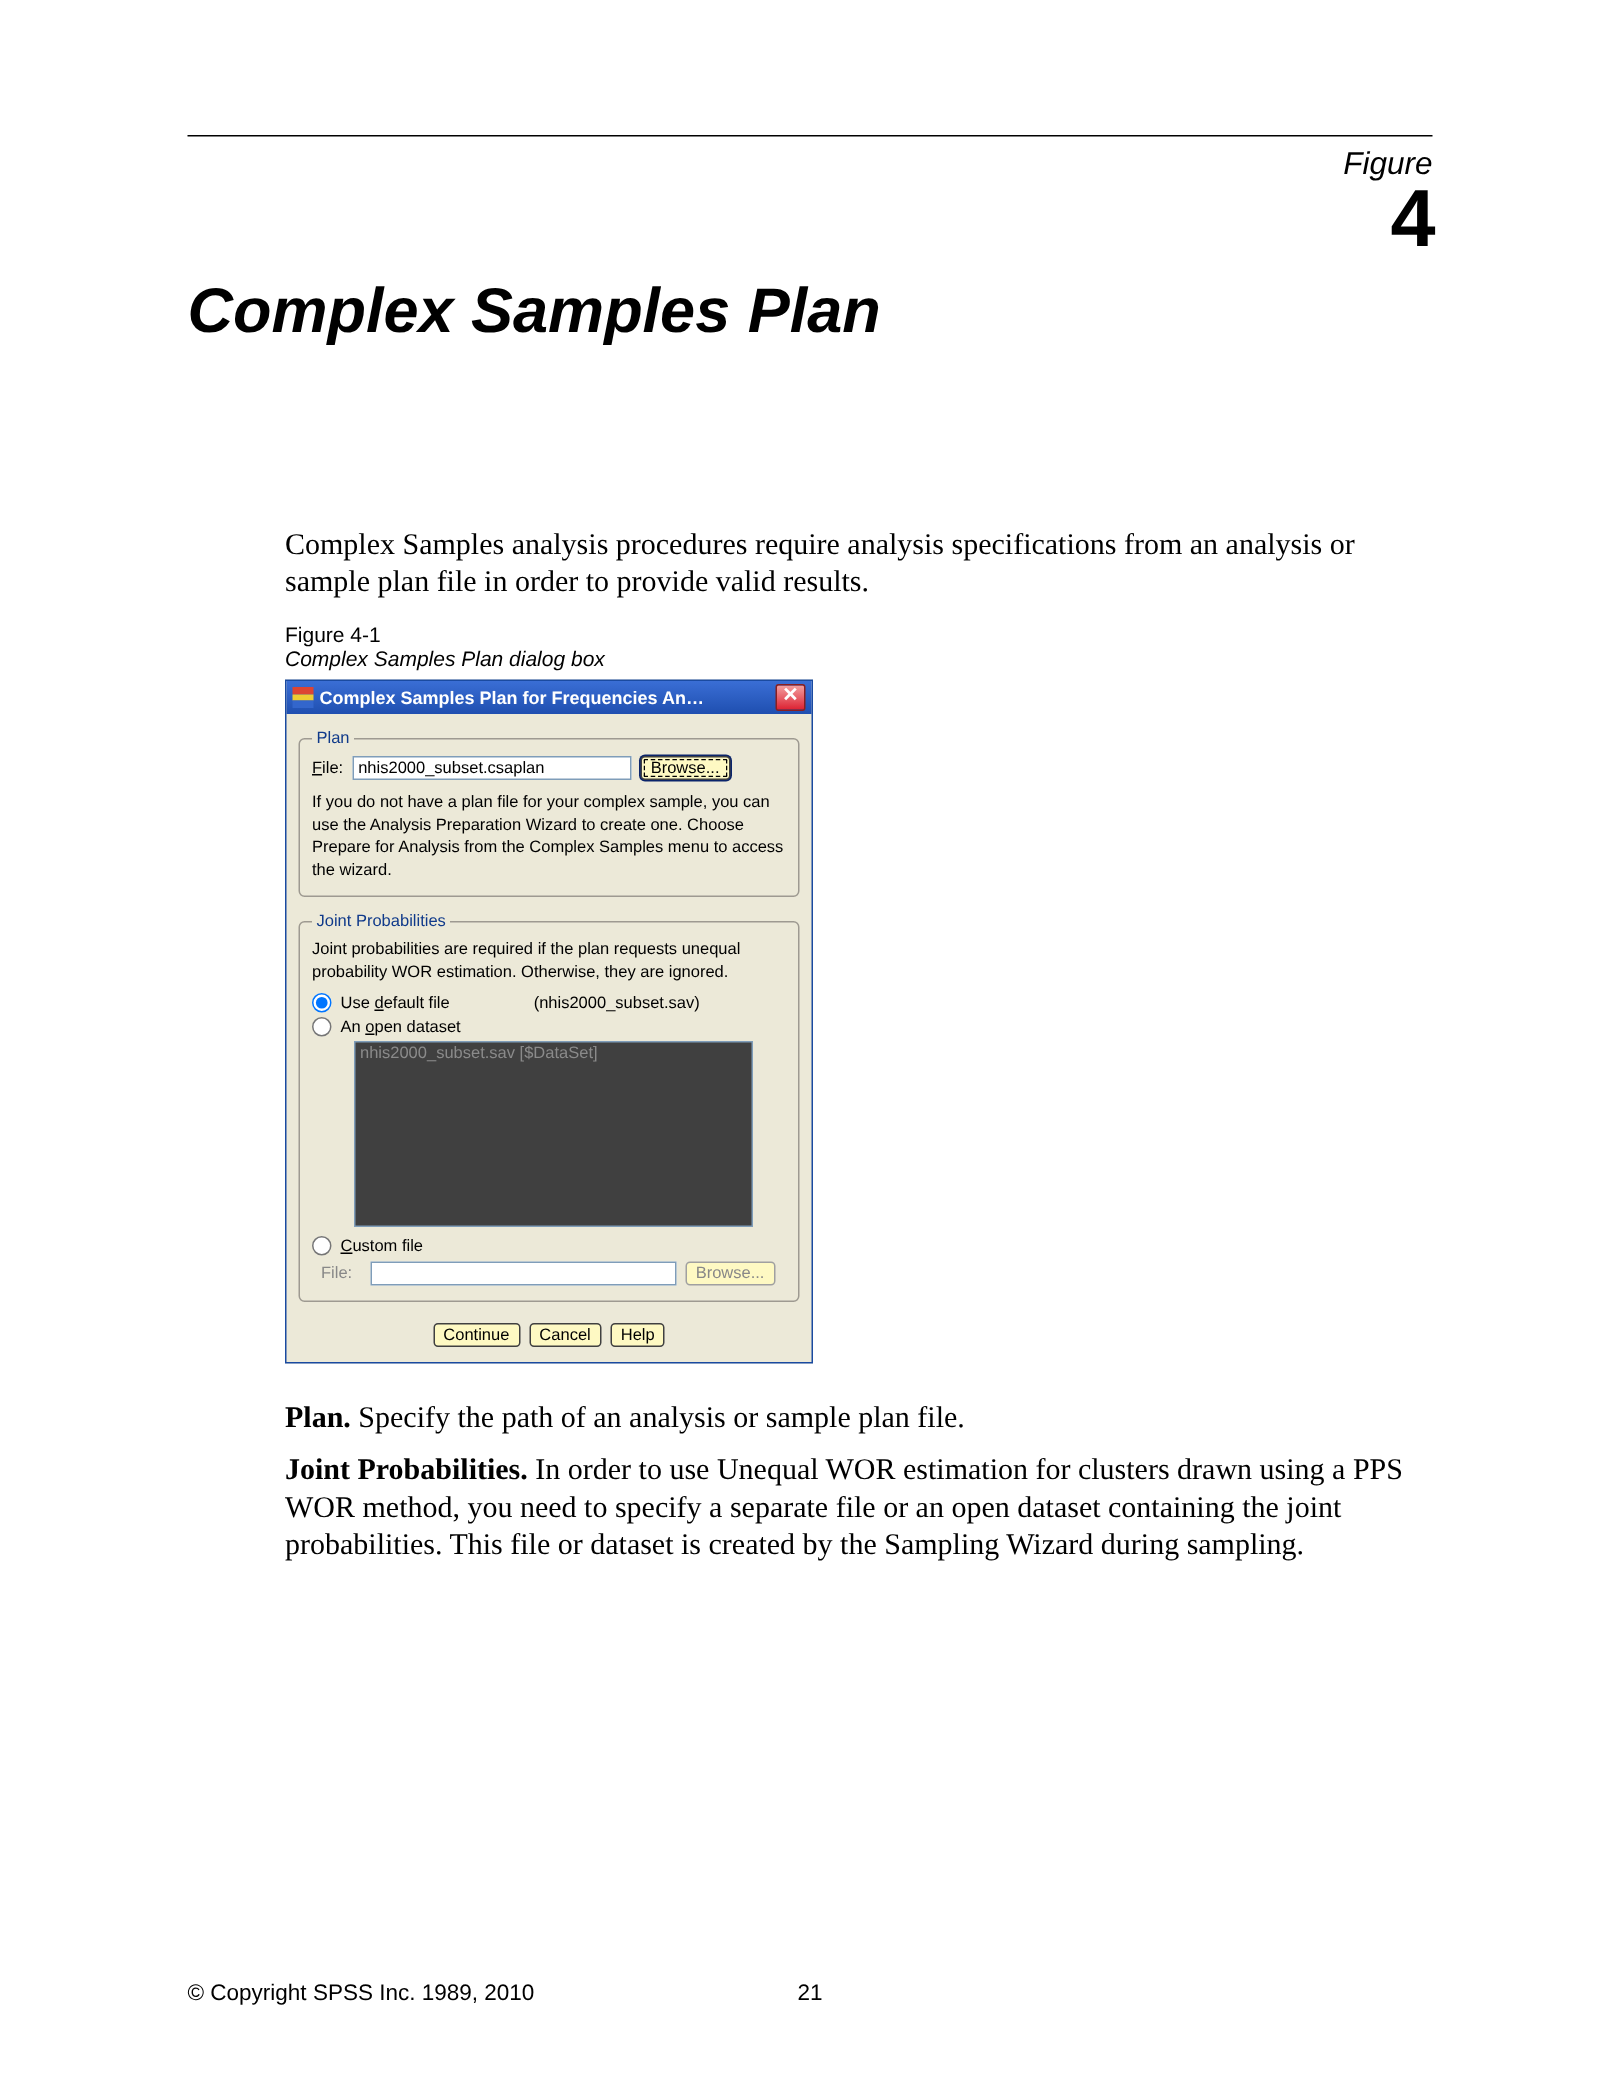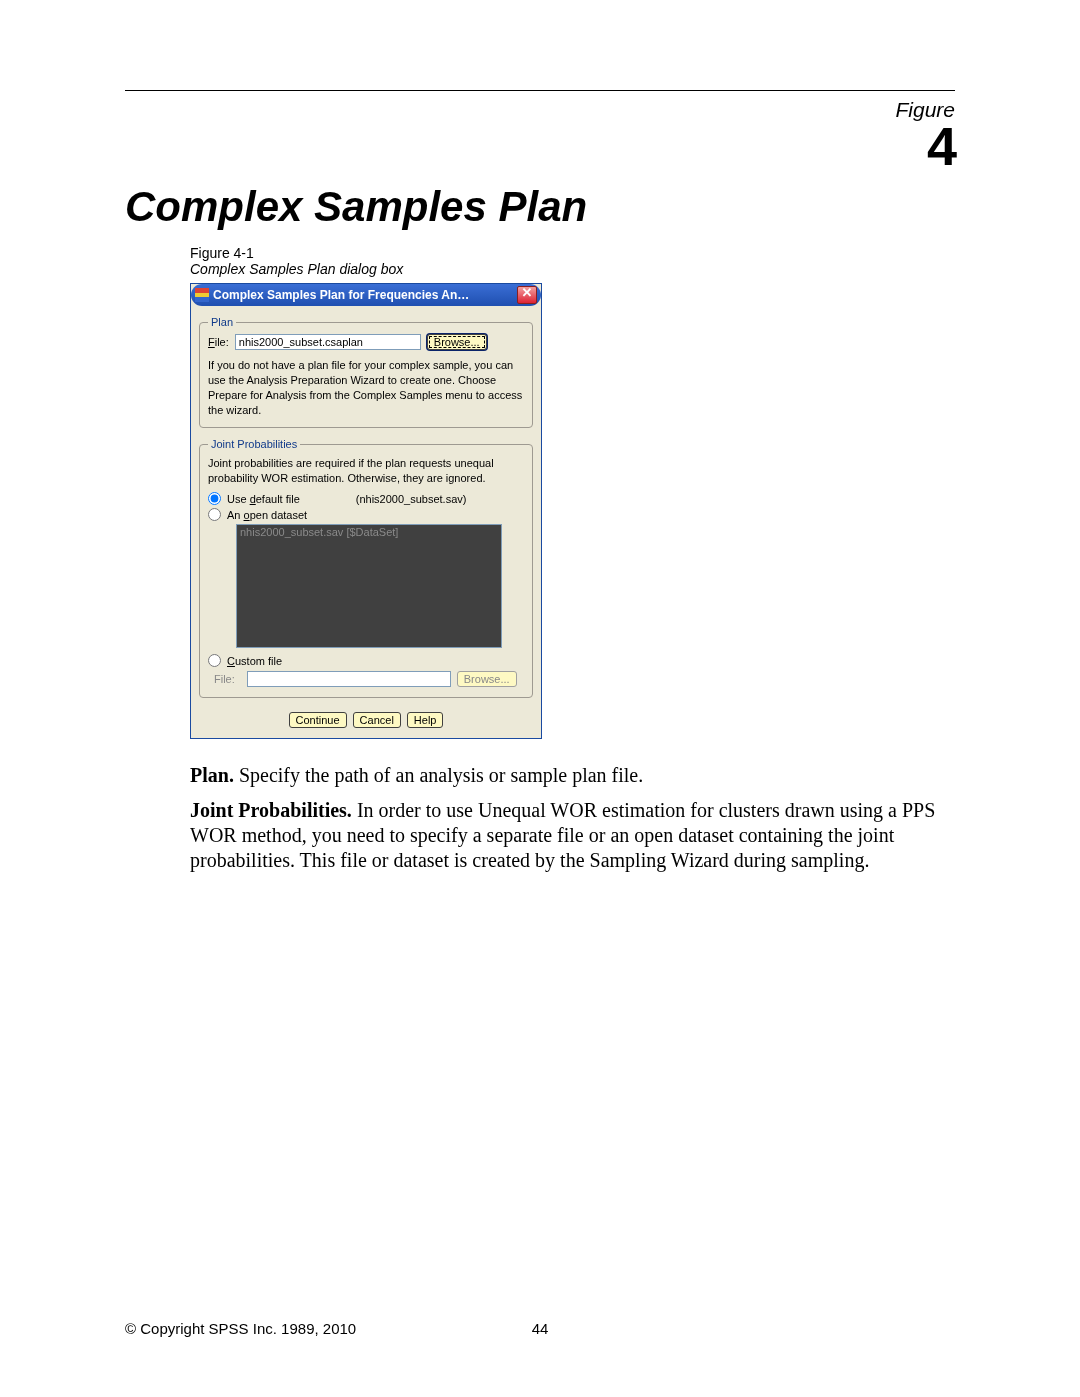--- a/index.html
+++ b/index.html
@@ -76,21 +76,20 @@
   .titlebar {
     display: flex;
     align-items: center;
     background: linear-gradient(to bottom, #3a6ed5, #1f4fb0);
     color: #fff;
     padding: 1px 4px;
     font-weight: bold;
     font-size: 12px;
     height: 22px;
     box-sizing: border-box;
-    border-radius: 11px;
   }
   .titlebar .spss-icon {
     width: 14px;
     height: 14px;
     margin-right: 4px;
     display: inline-flex;
     flex-direction: column;
   }
   .spss-icon .bar { flex:1; }
   .spss-icon .r { background:#d43; }
@@ -203,20 +202,21 @@
 <div class="page">
   <div class="hr-top"></div>
 
   <div class="chap-block">
     <div class="chap-label">Figure</div>
     <div class="chap-num">4</div>
   </div>
 
   <div class="title">Complex Samples Plan</div>
 
+  <div class="body-text">Complex Samples analysis procedures require analysis specifications from an analysis or sample plan file in order to provide valid results.</div>
 
   <div style="margin-left:65px;">
     <div class="fig-label">Figure 4-1</div>
     <div class="fig-caption">Complex Samples Plan dialog box</div>
 
     <div class="dialog">
       <div class="titlebar">
         <span class="spss-icon">
           <span class="bar r"></span>
             <span class="bar y"></span>
@@ -280,16 +280,16 @@
   <div class="para">
     <span class="b">Plan.</span><span> Specify the path of an analysis or sample plan file.</span>
   </div>
 
   <div class="para" style="margin-top:10px;">
     <span class="b">Joint Probabilities.</span><span> In order to use Unequal WOR estimation for clusters drawn using a PPS WOR method, you need to specify a separate file or an open dataset containing the joint probabilities. This file or dataset is created by the Sampling Wizard during sampling.</span>
   </div>
 
   <div class="footer">
     <span>© Copyright SPSS Inc. 1989, 2010</span>
-    <span class="pnum">44</span>
+    <span class="pnum">21</span>
     <span></span>
   </div>
 </div>
 
 </body></html>

